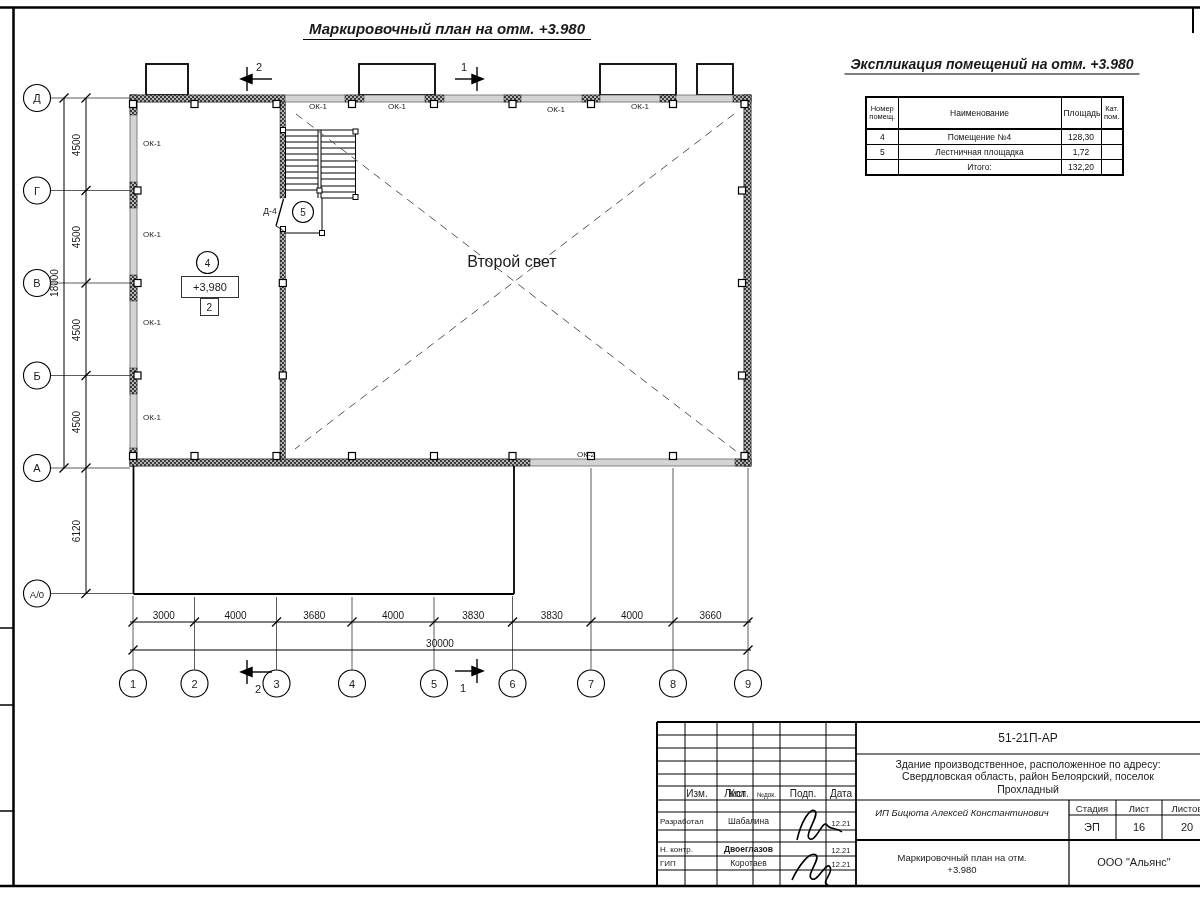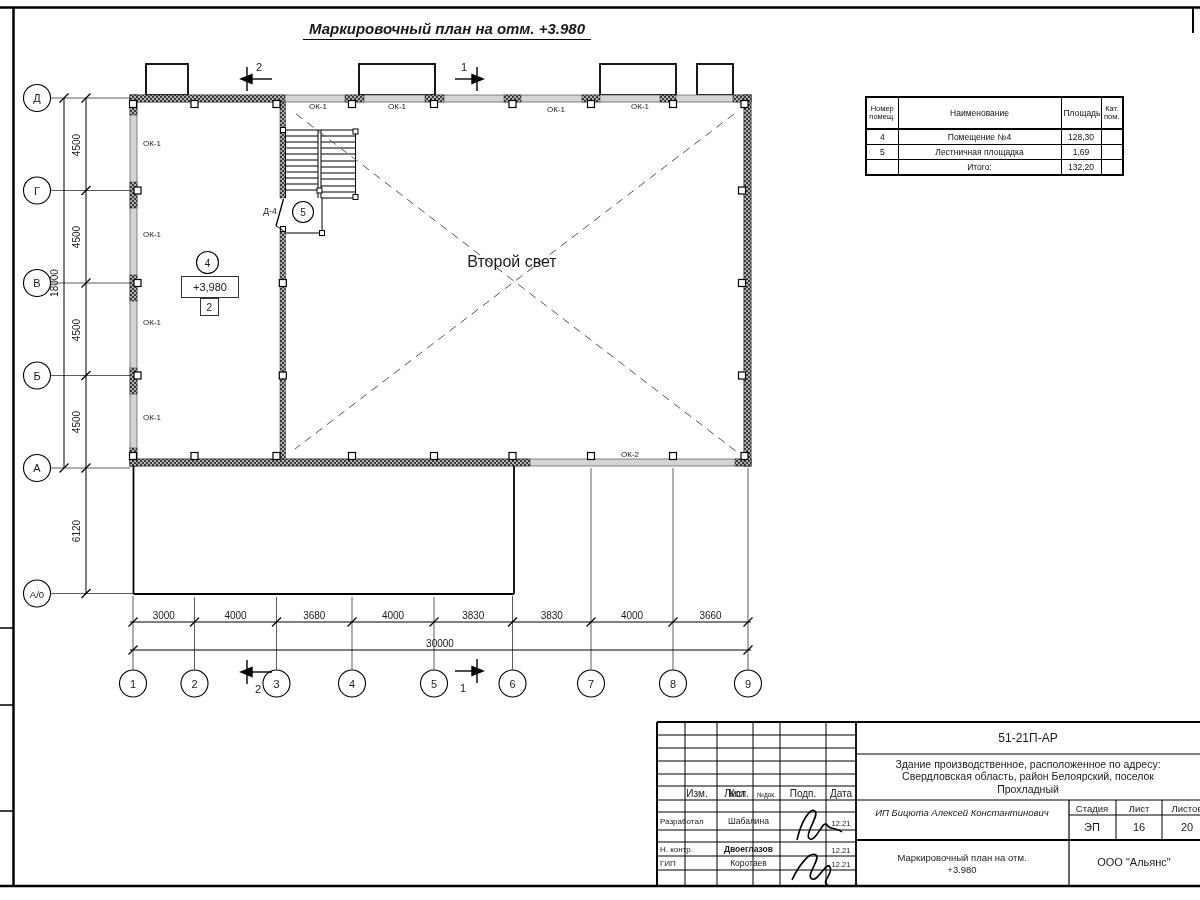--- a/index.html
+++ b/index.html
@@ -275,20 +275,21 @@
     <line x1="1162" y1="800" x2="1162" y2="840" stroke-width="1"></line>
   </g>
 
   <g stroke="#000" stroke-width="1.6" fill="none">
     <path d="M797,840 C801,822 810,807 815,811 C820,815 803,836 810,839 C816,842 823,819 827,825 C830,830 836,827 842,832"></path>
     <path d="M792,880 C799,865 810,851 816,855 C821,859 805,876 812,879 C818,882 826,861 830,867 C834,873 820,883 828,885"></path>
   </g>
 </svg>
 
 <span class="lbl it b utitle" style="left:447px;top:30px;font-size:15px;">Маркировочный план на отм. +3.980</span>
+<span class="lbl it b utitle" style="left:992px;top:65px;font-size:14px;">Экспликация помещений на отм. +3.980</span>
 
 <table class="expl">
   <colgroup>
         <col style="width:32px">
         <col style="width:163px">
         <col style="width:40px">
         <col style="width:22px">
       </colgroup>
   <thead>
     <tr>
@@ -301,21 +302,21 @@
   <tbody>
     <tr>
       <td>4</td>
       <td class="nm">Помещение №4</td>
       <td>128,30</td>
       <td></td>
     </tr>
     <tr>
       <td>5</td>
       <td class="nm">Лестничная площадка</td>
-      <td>1,69</td>
+      <td>1,72</td>
       <td></td>
     </tr>
     <tr>
       <td></td>
       <td class="tot">Итого:</td>
       <td>132,20</td>
       <td></td>
     </tr>
   </tbody>
 </table>
@@ -355,21 +356,21 @@
 <span class="lbl" style="left:440px;top:643px;font-size:10px;">30000</span>
 
 <span class="lbl" style="left:318px;top:106px;font-size:8px;">ОК-1</span>
 <span class="lbl" style="left:397px;top:106px;font-size:8px;">ОК-1</span>
 <span class="lbl" style="left:556px;top:109px;font-size:8px;">ОК-1</span>
 <span class="lbl" style="left:640px;top:106px;font-size:8px;">ОК-1</span>
 <span class="lbl" style="left:152px;top:143px;font-size:8px;">ОК-1</span>
 <span class="lbl" style="left:152px;top:234px;font-size:8px;">ОК-1</span>
 <span class="lbl" style="left:152px;top:322px;font-size:8px;">ОК-1</span>
 <span class="lbl" style="left:152px;top:417px;font-size:8px;">ОК-1</span>
-<span class="lbl" style="left:630px;top:454px;font-size:8px;">ОК-2</span>
+<span class="lbl" style="left:586px;top:454px;font-size:8px;">ОК-2</span>
 
 <span class="lbl" style="left:512px;top:262px;font-size:16px;">Второй свет</span>
 <span class="lbl" style="left:207.5px;top:262.5px;font-size:10px;">4</span>
 <span class="lbl" style="left:303px;top:212px;font-size:10px;">5</span>
 <div class="box" style="left:181px;top:275.5px;width:56px;height:20.5px;font-size:11px;">
       <span>+3,980</span>
     </div>
 <div class="box" style="left:199.5px;top:298px;width:17.5px;height:16px;font-size:10px;">
       <span>2</span>
     </div>

